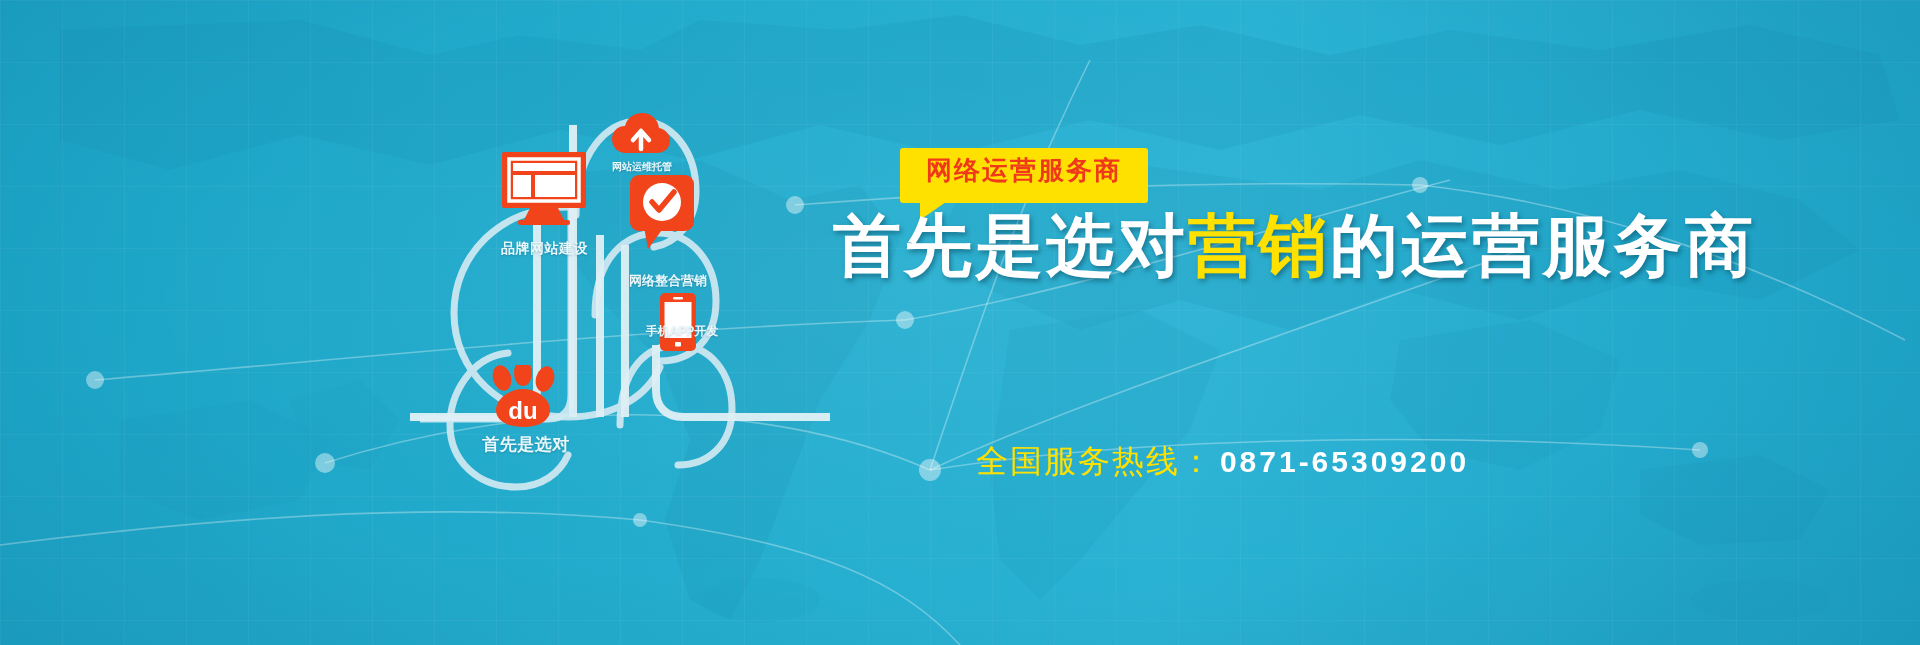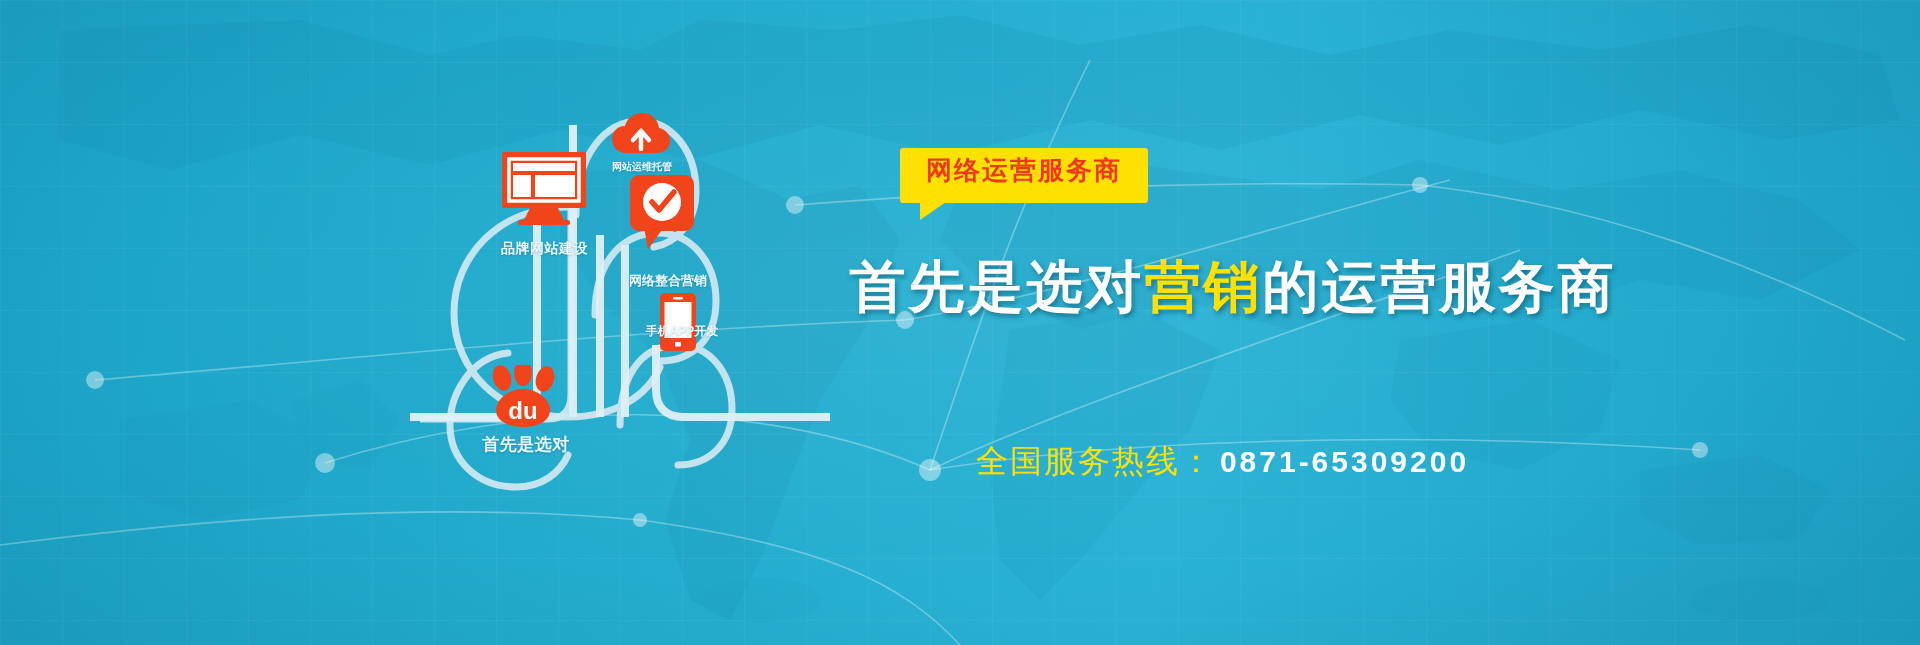--- a/index.html
+++ b/index.html
@@ -92,28 +92,27 @@
     border-left: 0 solid transparent;
     border-right: 26px solid transparent;
     border-top: 18px solid #ffe100;
   }
   #headline {
     position: absolute;
     left: 0;
     top: 62px;
     width: 800px;
     text-align: center;
-    font-size: 56px;
+    font-size: 68px;
     font-weight: bold;
     color: #ffffff;
     letter-spacing: 3px;
     line-height: 1.05;
     white-space: nowrap;
     text-shadow: 2px 3px 5px rgba(2,55,75,.45);
-    margin-top: 48px;
   }
   #headline .hl {
     color: #ffe100;
   }
   #subbar {
     position: absolute;
     left: 0;
     top: 219px;
     width: 779px;
     height: 51px;

